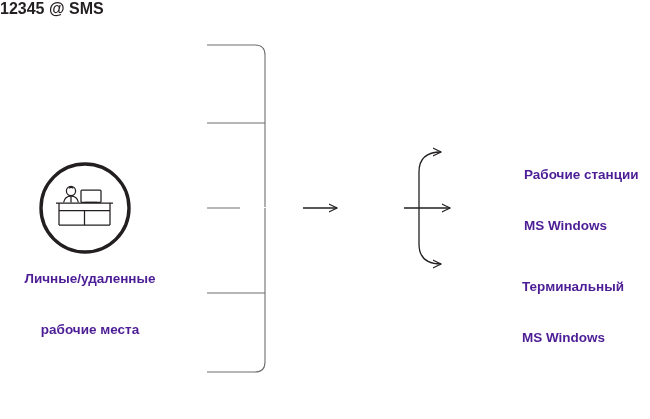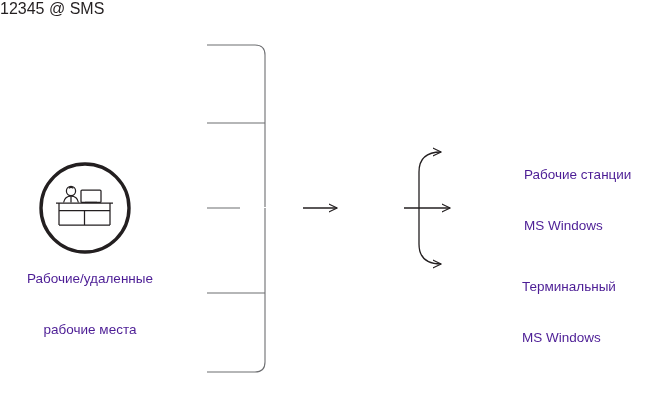--- a/index.html
+++ b/index.html
@@ -1,18 +1,18 @@
 <!DOCTYPE html>
 <html><head>
 <meta charset="utf-8">
 <style>
   html,body{margin:0;padding:0;background:#ffffff;}
   body{width:650px;height:419px;overflow:hidden;
        font-family:"Liberation Sans","DejaVu Sans",sans-serif;color:#231f20;}
-  #stage{position:relative;width:546px;height:419px;}
+  #stage{position:relative;width:546px;height:419px;font-weight:bold;}
   #svgroot{position:absolute;left:0;top:0;width:650px;height:419px;}
   .lbl{position:absolute;font-size:13.5px;line-height:17px;color:#4c1d95;white-space:pre;}
   #left-label{left:0;top:236px;width:180px;text-align:center;}
   #ws-label{left:524px;top:132px;}
   #ts-label{left:522px;top:244px;}
 </style>
 </head>
 <body>
 
 <div id="stage">
@@ -211,21 +211,21 @@
           <rect x="484" y="272.6" width="7.6" height="6.4">
           <rect x="493" y="272.6" width="7.6" height="6.4">
         </rect></rect></rect></rect></g>
       </rect></path></path></path></ellipse></g>
     </circle></g>
 
   
 
   
   <div class="lbl" id="left-label">
-    <div>Рабочие/удаленные</div>
+    <div>Личные/удаленные</div>
     <div>рабочие места</div>
   </div>
 
   <div class="lbl" id="ws-label">
     <div>Рабочие станции</div>
     <div>MS Windows</div>
   </div>
 
   <div class="lbl" id="ts-label">
     <div>Терминальный</div>

